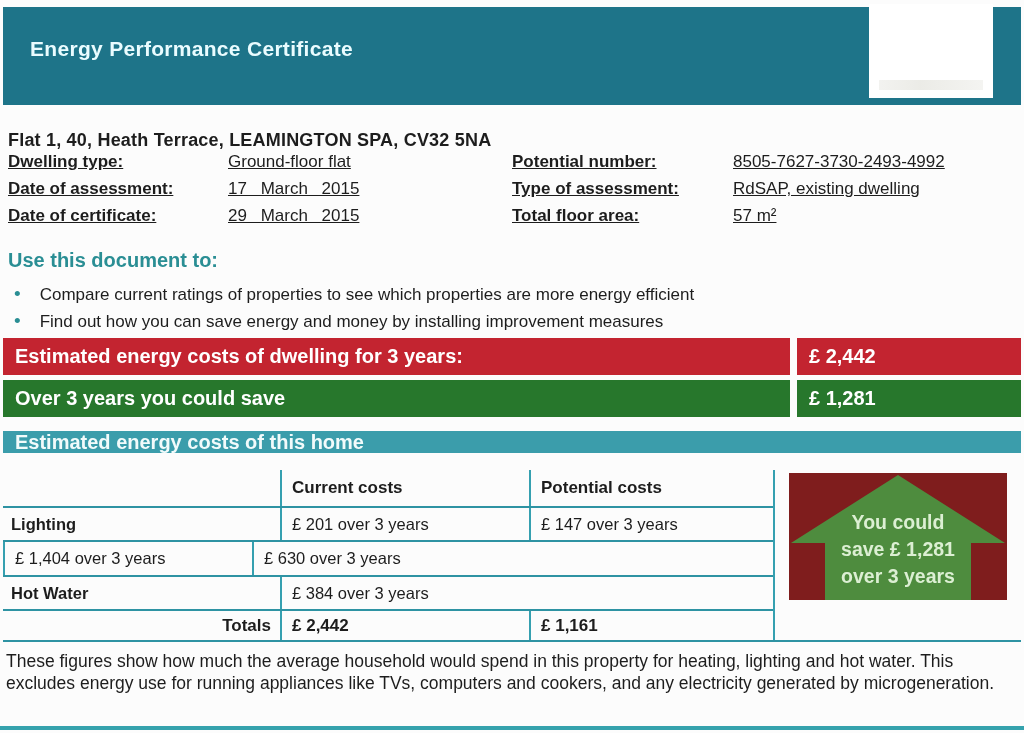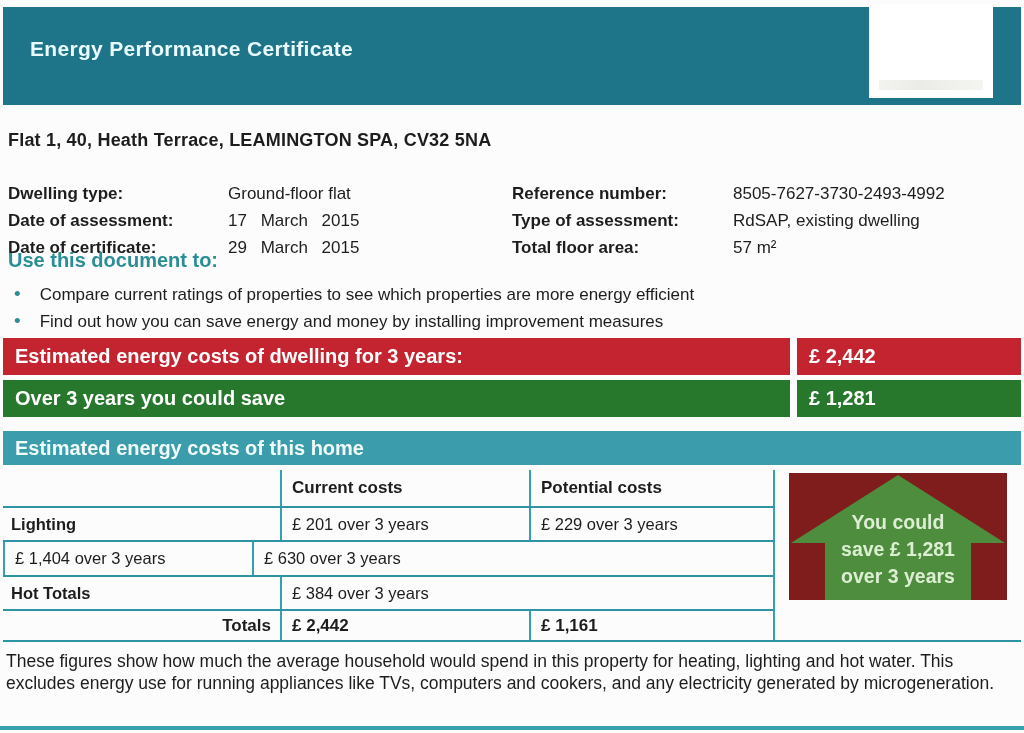--- a/index.html
+++ b/index.html
@@ -10,21 +10,21 @@
   
   .header-bar{position:absolute;left:3px;right:3px;top:7px;height:98px;background:#1e7489;}
   .header-title{position:absolute;left:27px;top:30px;color:#eafcff;font-size:21px;font-weight:bold;letter-spacing:.3px;}
   .logo-box{position:absolute;right:28px;top:-3px;width:124px;height:94px;background:#ffffff;}
   .logo-faint{position:absolute;left:10px;right:10px;bottom:8px;height:10px;
     background:linear-gradient(90deg,#f1f1ee 0%,#e9e9e4 40%,#f3f3f0 100%);opacity:.9;}
   .logo-faint2{position:absolute;left:46px;top:10px;width:30px;height:52px;
     background:linear-gradient(180deg,#f4f4f1,#ececે8 60%,#f6f6f3);opacity:.8;}
   
   .address{position:absolute;left:8px;top:130px;font-size:18px;font-weight:bold;letter-spacing:.2px;}
-  .details{position:absolute;top:180px;font-size:17px;}
+  .details{position:absolute;top:148px;font-size:17px;text-decoration:underline;}
   .details.left{left:8px;}
   .details.right{left:512px;}
   .detail-row{display:flex;line-height:27px;}
   .details.left .detail-label{width:220px;font-weight:bold;}
   .details.right .detail-label{width:221px;font-weight:bold;}
   .detail-value{white-space:nowrap;}
   .date-spacing{word-spacing:9px;}
   
   .use-heading{position:absolute;left:8px;top:249px;font-size:20px;font-weight:bold;color:#2a8e94;}
   .bullets{position:absolute;left:14px;top:281px;font-size:17px;}
@@ -34,21 +34,21 @@
   .cost-bar{position:absolute;left:3px;right:3px;height:37px;display:flex;}
   .cost-bar .bar-label{flex:1;display:flex;align-items:center;padding-left:12px;
     color:#fff;font-size:20px;font-weight:bold;}
   .cost-bar .bar-value{width:224px;margin-left:7px;display:flex;align-items:center;padding-left:12px;
     color:#fff;font-size:20px;font-weight:bold;box-sizing:border-box;}
   .bar-red{top:338px;}
   .bar-red .bar-label,.bar-red .bar-value{background:#c32430;}
   .bar-green{top:380px;}
   .bar-green .bar-label,.bar-green .bar-value{background:#27772c;}
   
-  .section-bar{position:absolute;left:3px;right:3px;top:431px;height:34px;background:#3b9dab;
+  .section-bar{position:absolute;left:3px;right:3px;top:431px;height:22px;background:#3b9dab;
     display:flex;align-items:center;padding-left:12px;box-sizing:border-box;
     color:#f2fbfb;font-size:20px;font-weight:bold;}
   
   .costs-table{position:absolute;left:3px;top:470px;width:1018px;display:flex;
     border-bottom:2px solid #2e93a3;box-sizing:border-box;}
   .tbl-left{width:770px;}
   .tbl-row{display:flex;}
   .tbl-row.hdr{height:36px;border-bottom:2px solid #2e93a3;}
   .tbl-row.r1{height:32px;border-bottom:2px solid #2e93a3;}
   .tbl-row.r2{height:33px;border-bottom:2px solid #2e93a3;}
@@ -98,21 +98,21 @@
       <span class="detail-value date-spacing">17 March 2015</span>
     </div>
     <div class="detail-row">
       <span class="detail-label">Date of certificate:</span>
       <span class="detail-value date-spacing">29 March 2015</span>
     </div>
   </div>
 
   <div class="details right">
     <div class="detail-row">
-      <span class="detail-label">Reference number:</span>
+      <span class="detail-label">Potential number:</span>
       <span class="detail-value">8505-7627-3730-2493-4992</span>
     </div>
     <div class="detail-row">
       <span class="detail-label">Type of assessment:</span>
       <span class="detail-value">RdSAP, existing dwelling</span>
     </div>
     <div class="detail-row">
       <span class="detail-label">Total floor area:</span>
       <span class="detail-value">57 m²</span>
     </div>
@@ -147,28 +147,28 @@
   <div class="costs-table">
     <div class="tbl-left">
       <div class="tbl-row hdr">
         <div class="c0"></div>
         <div class="c1">Current costs</div>
         <div class="c2">Potential costs</div>
       </div>
       <div class="tbl-row r1">
         <div class="c0 row-label">Lighting</div>
         <div class="c1 cell-val">£ 201 over 3 years</div>
-        <div class="c2 cell-val">£ 229 over 3 years</div>
+        <div class="c2 cell-val">£ 147 over 3 years</div>
       </div>
       <div class="tbl-row r2">
         <div class="c1 cell-val">£ 1,404 over 3 years</div>
         <div class="c2 cell-val">£ 630 over 3 years</div>
       </div>
       <div class="tbl-row r3">
-        <div class="c0 row-label">Hot Totals</div>
+        <div class="c0 row-label">Hot Water</div>
         <div class="c2 cell-val">£ 384 over 3 years</div>
       </div>
       <div class="tbl-row totals">
         <div class="c0 row-label">Totals</div>
         <div class="c1 cell-val">£ 2,442</div>
         <div class="c2 cell-val">£ 1,161</div>
       </div>
     </div>
     <div class="tbl-right">
       <div class="savings-graphic">

